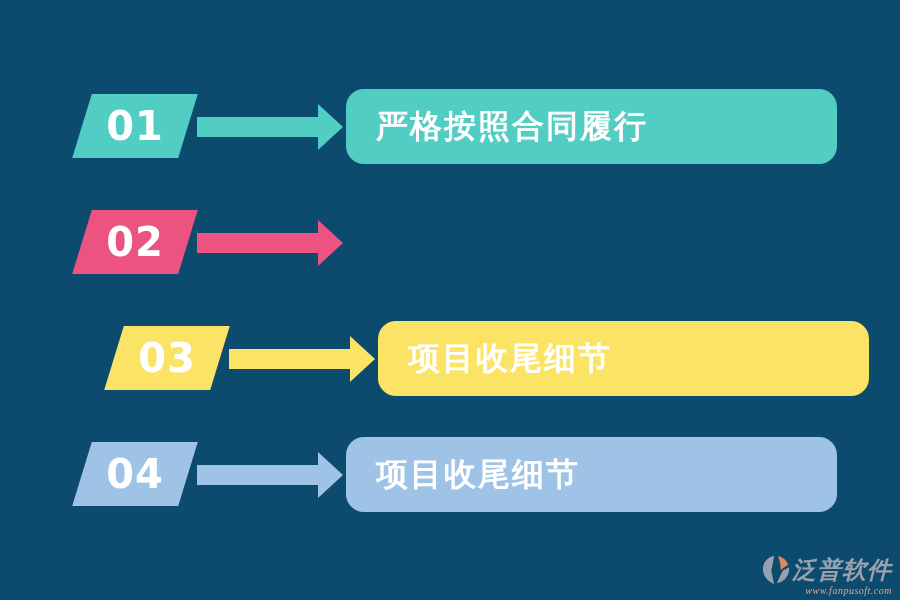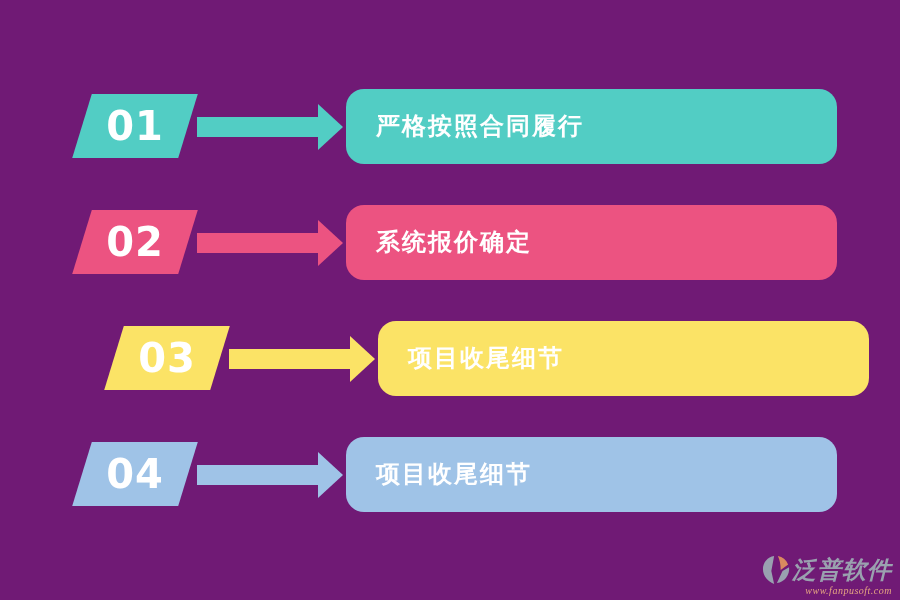--- a/index.html
+++ b/index.html
@@ -66,21 +66,21 @@
     top: 0;
     width: 491px;
     height: 75px;
     background: var(--c);
     border-radius: 18px;
   }
   .bar-label {
     display: block;
     line-height: 75px;
     padding-left: 30px;
-    font-size: 24px;
+    font-size: 32px;
     font-weight: bold;
     color: #ffffff;
     letter-spacing: 2px;
     white-space: nowrap;
   }
 
   
   .watermark {
     position: absolute;
     right: 8px;
@@ -110,21 +110,21 @@
     font-family: "Liberation Serif", "DejaVu Serif", serif;
     font-size: 10px;
     letter-spacing: 0.5px;
     margin-top: -1px;
     white-space: nowrap;
   }
 </style>
 </head>
 <body>
 
-<div class="canvas" style="background: #701a75;">
+<div class="canvas" style="background: #0c4a6e;">
 
   <div id="rows">
     <div class="row" style="--c: #52CDC4;">
       <div class="badge-shape"></div>
       <span class="badge-num">01</span>
       <svg class="arrow" viewBox="0 0 147 48" fill="currentColor" aria-hidden="true">
         <rect x="0" y="14" width="123" height="20"></rect>
         <polygon points="121,1 146,24 121,47"></polygon>
       </svg>
       <div class="bar">
@@ -132,23 +132,20 @@
       </div>
     </div>
 
     <div class="row" style="--c: #EC5381;">
       <div class="badge-shape"></div>
       <span class="badge-num">02</span>
       <svg class="arrow" viewBox="0 0 147 48" fill="currentColor" aria-hidden="true">
         <rect x="0" y="14" width="123" height="20"></rect>
         <polygon points="121,1 146,24 121,47"></polygon>
       </svg>
-      <div class="bar">
-        <span class="bar-label">系统报价确定</span>
-      </div>
     </div>
 
     <div class="row" style="--c: #FBE366;">
       <div class="badge-shape"></div>
       <span class="badge-num">03</span>
       <svg class="arrow" viewBox="0 0 147 48" fill="currentColor" aria-hidden="true">
         <rect x="0" y="14" width="123" height="20"></rect>
         <polygon points="121,1 146,24 121,47"></polygon>
       </svg>
       <div class="bar">

